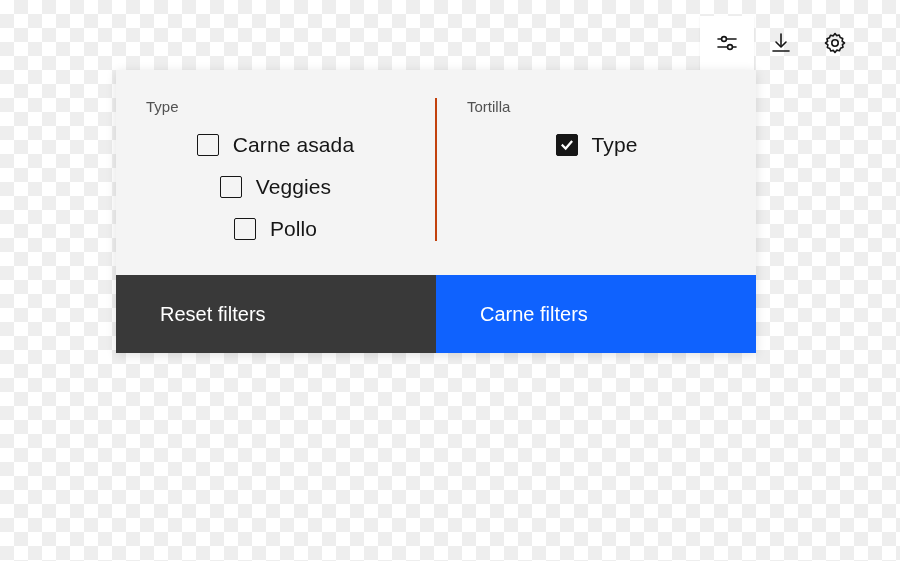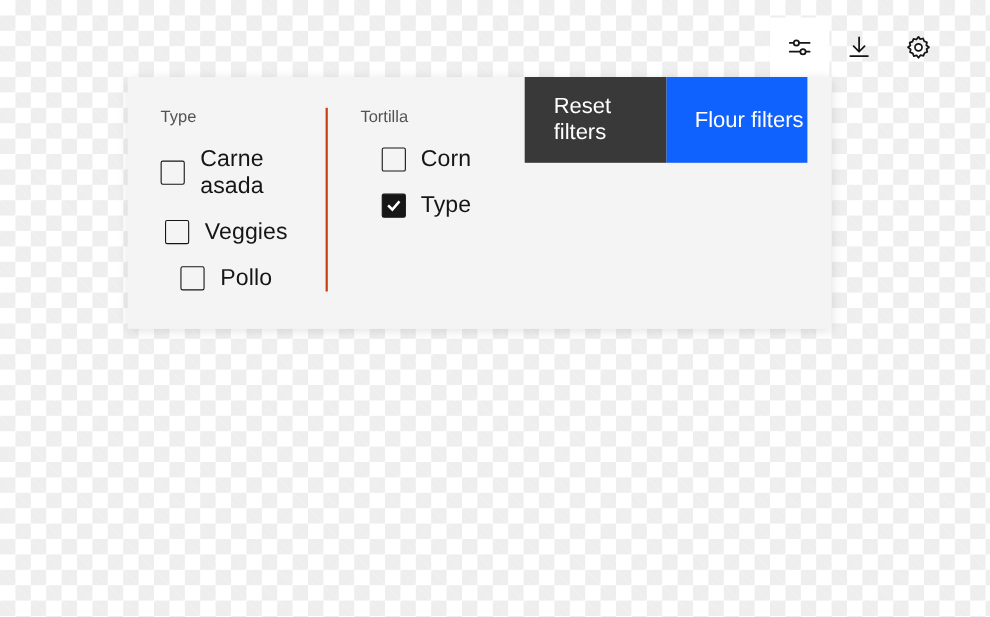--- a/index.html
+++ b/index.html
@@ -55,21 +55,21 @@
   }
 
   .panel {
     position: absolute;
     left: 116px;
     top: 70px;
     width: 640px;
     background: #f4f4f4;
     box-shadow: 0 2px 10px rgba(0,0,0,0.12);
     display: flex;
-    flex-direction: row;
+    flex-direction: column;
   }
   .body {
     padding: 28px 0 34px 0;
     display: flex;
   }
   .col {
     flex: 1;
     padding: 0 30px;
   }
   .col + .col {
@@ -124,21 +124,21 @@
   }
 
   .footer {
     display: flex;
     height: 78px;
   }
   .btn {
     flex: 1;
     display: flex;
     align-items: center;
-    padding-left: 26px;
+    padding-left: 44px;
     font-size: 20px;
     cursor: pointer;
     color: #ffffff;
     border: none;
   }
   .btn.reset { background: #393939; }
   .btn.apply { background: #0f62fe; }
 </style>
 </head>
 <body>
@@ -199,39 +199,31 @@
               </span>
             <span>Pollo</span>
           </label>
         </div>
       </div>
 
       <div class="col">
         <div class="group-title">Tortilla</div>
         <div class="options">
           <label class="option">
-            <span class="cb">
-                <svg viewBox="0 0 16 16">
-                  <polyline points="3 8.5 6.5 12 13 4.5"></polyline>
-                </svg>
-              </span>
-            <span>Corn</span>
-          </label>
-          <label class="option">
             <span class="cb checked">
                 <svg viewBox="0 0 16 16">
                   <polyline points="3 8.5 6.5 12 13 4.5"></polyline>
                 </svg>
               </span>
             <span>Type</span>
           </label>
         </div>
       </div>
 
     </div>
 
     <div class="footer">
       <div class="btn reset">Reset filters</div>
-      <div class="btn apply">Flour filters</div>
+      <div class="btn apply">Carne filters</div>
     </div>
   </div>
 
 </div>
 
 </body></html>

